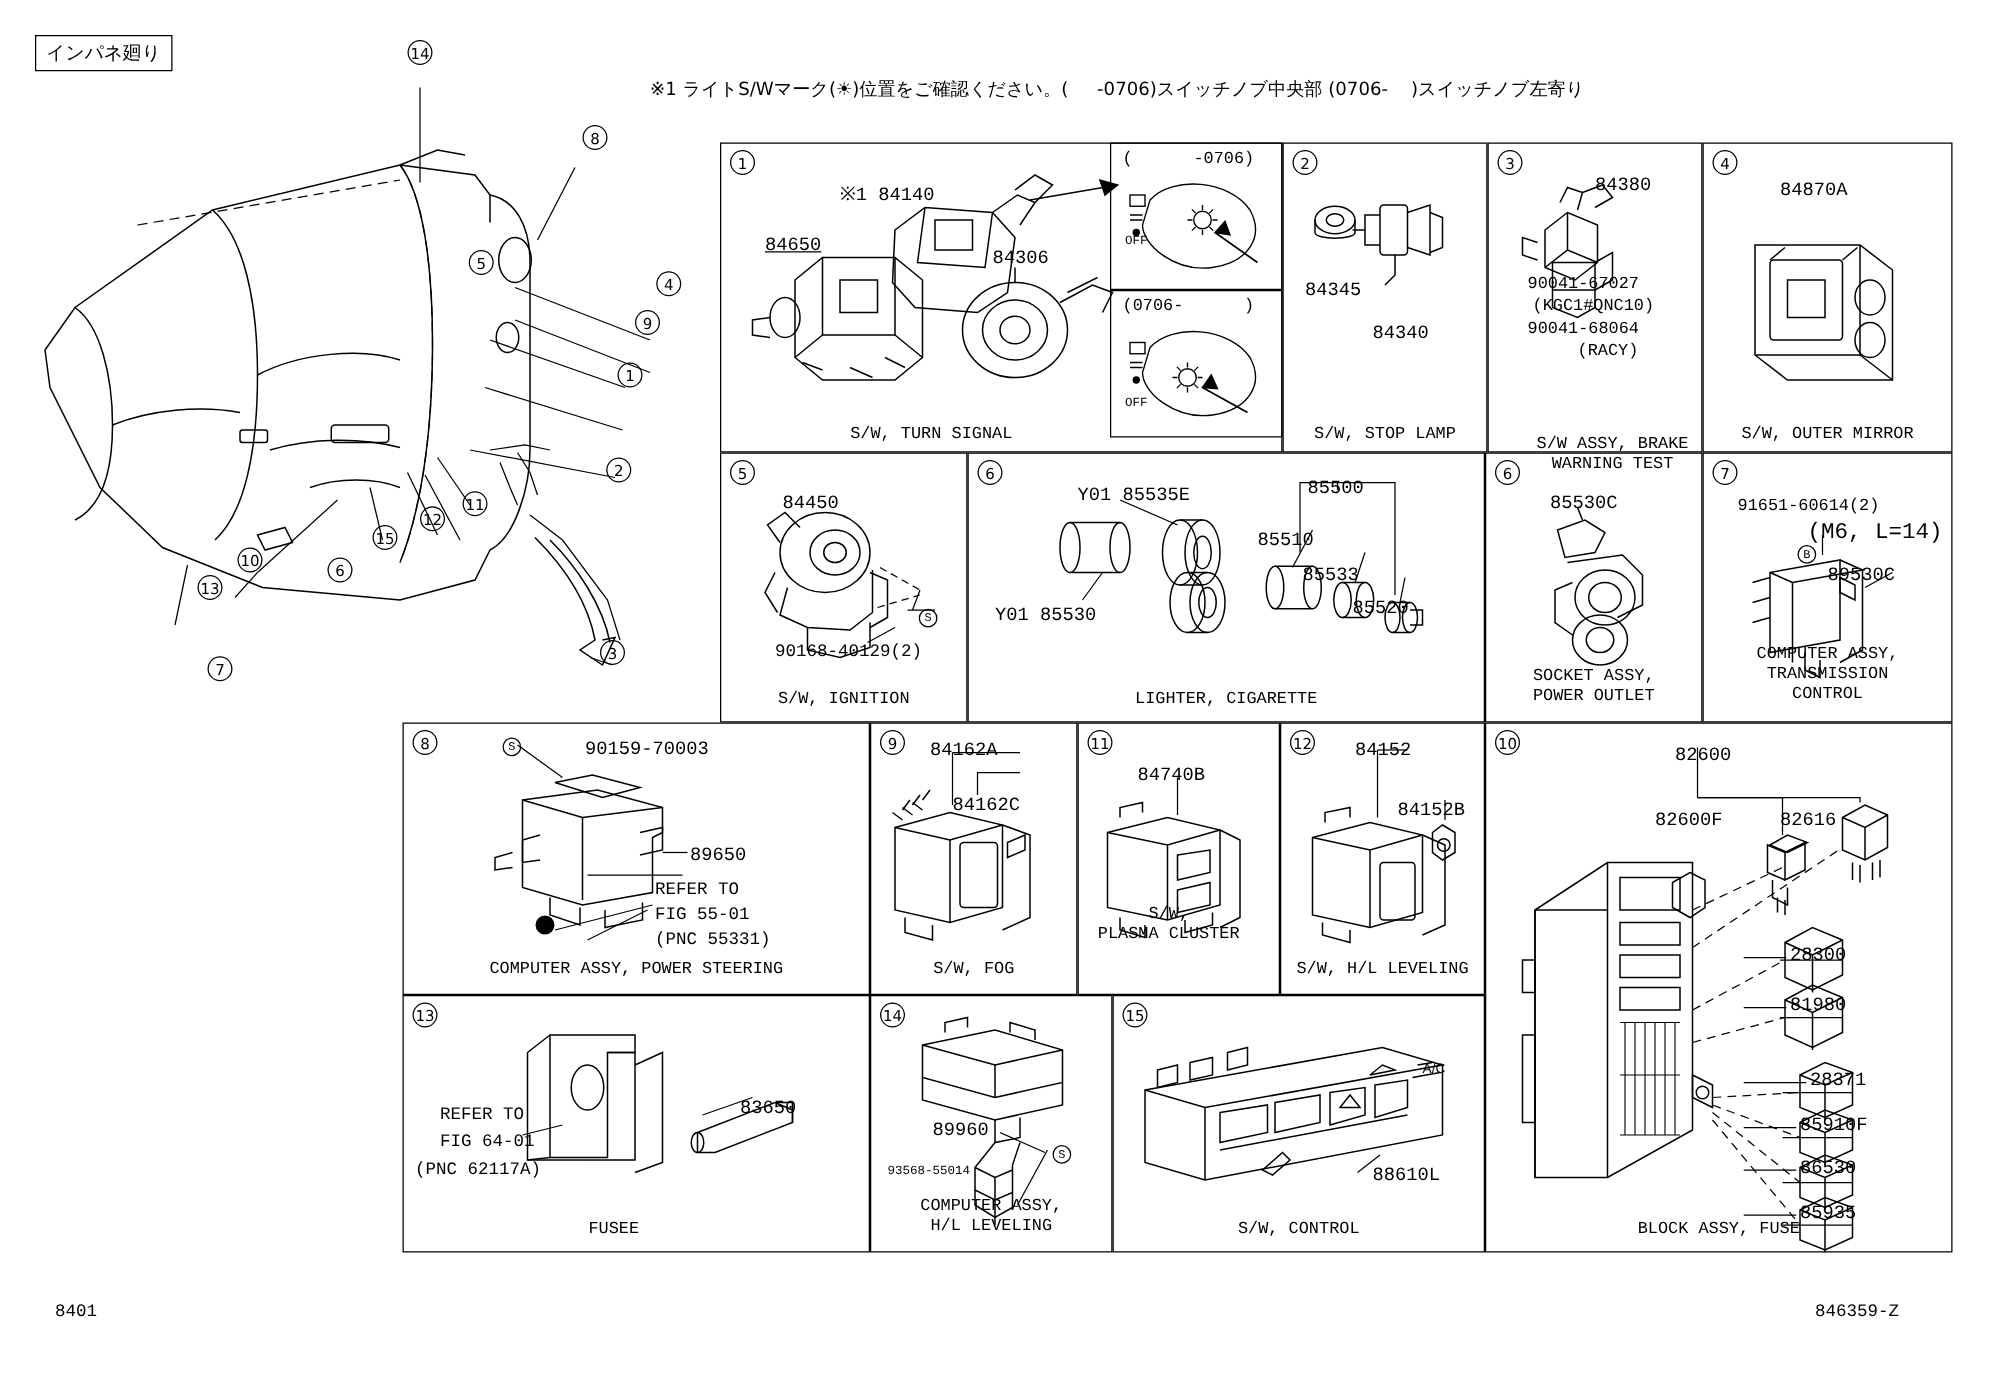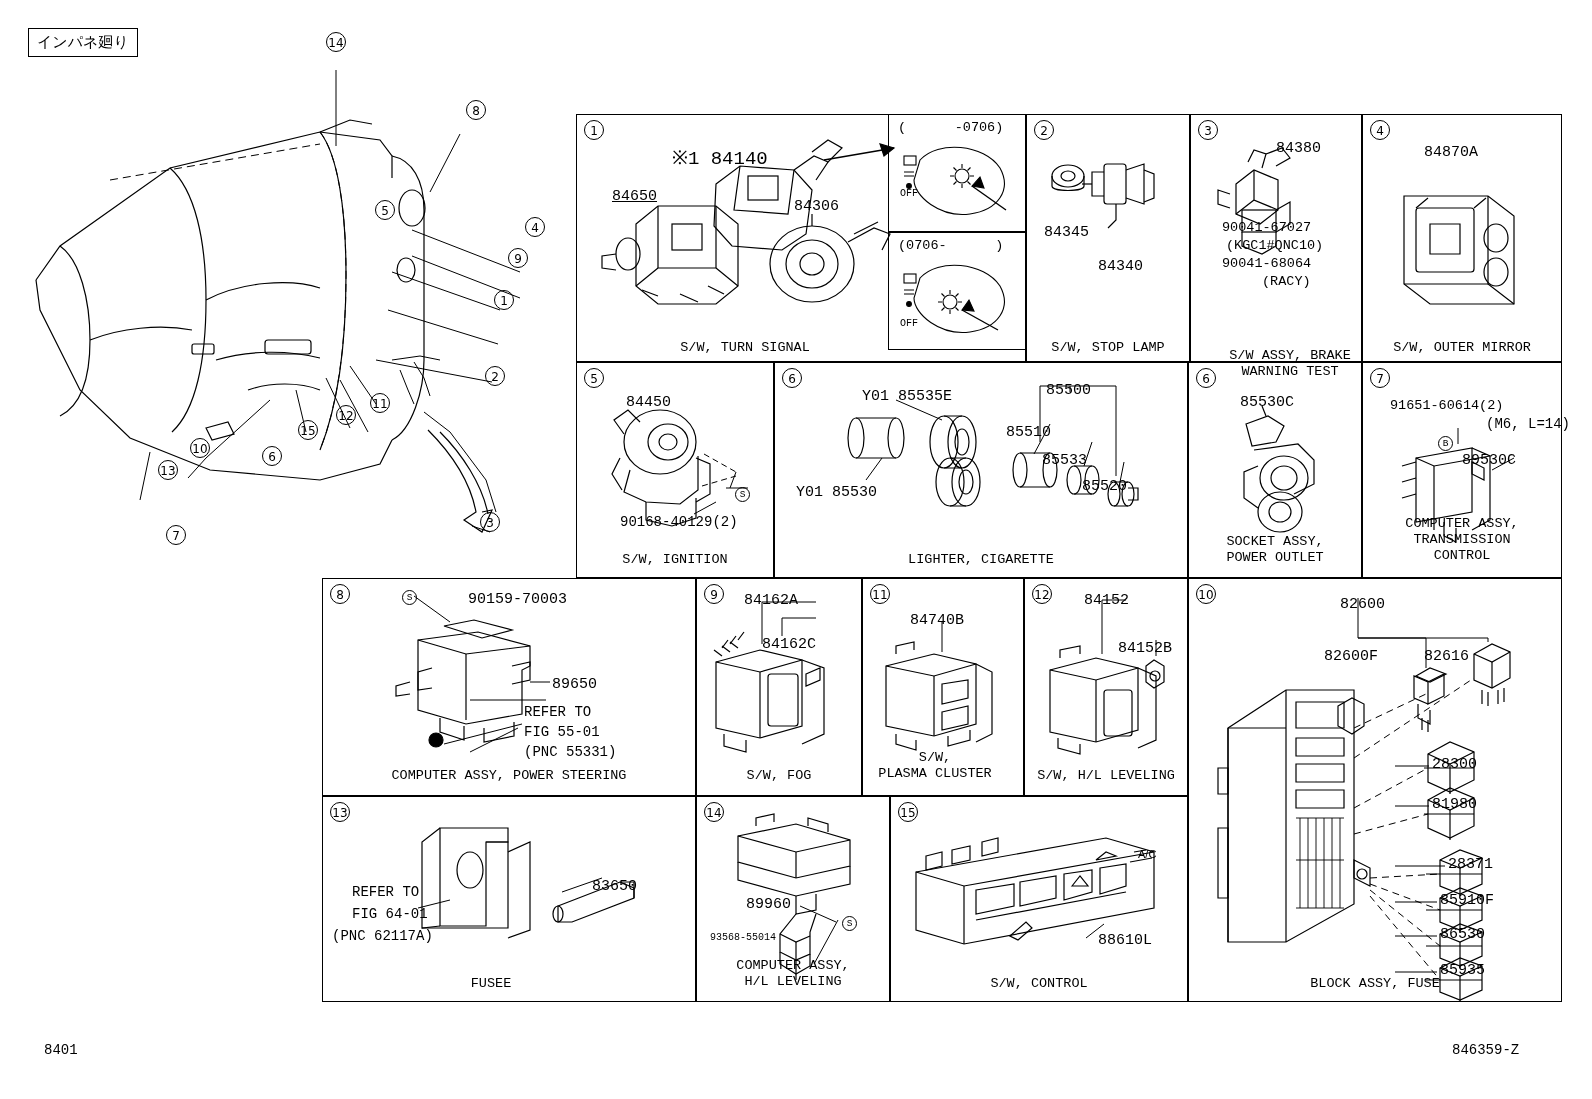--- a/index.html
+++ b/index.html
@@ -15,20 +15,21 @@
   .foot{position:absolute;font-size:14px;font-family:"Liberation Mono",monospace;}
   svg{position:absolute;left:0;top:0;overflow:visible;}
   .sv{position:absolute;}
 </style>
 </head>
 <body>
 
 <div class="pg">
 
   <div class="ttl-box">インパネ廻り</div>
+  <div class="note">※1 ライトS/Wマーク(☀)位置をご確認ください。(     -0706)スイッチノブ中央部 (0706-    )スイッチノブ左寄り</div>
 
   <svg class="sv" style="left:20px;top:60px;width:540px;height:520px" viewBox="0 0 540 520">
     <g fill="none" stroke="#000" stroke-width="1.2">
       <path d="M16 220 L40 186 L150 108 L300 72 L360 80 L372 96 L372 118"></path>
       <path d="M16 220 L20 250 L60 330 L110 378 L190 410 L300 420 L360 404 L372 380"></path>
       <path d="M372 96 C 392 100 404 120 404 150 L404 300 C404 330 392 370 372 380"></path>
       <path d="M40 186 C 60 200 70 240 70 280 C70 320 60 346 40 356"></path>
       <path d="M150 108 C 175 130 186 180 186 240 C186 300 176 350 152 372"></path>
       <path d="M300 72 C 318 95 326 150 326 215 C326 290 316 350 300 390"></path>
       <path d="M186 240 C 220 222 270 218 300 228"></path>
@@ -85,21 +86,21 @@
   <div class="circ" style="left:336px;top:405px;">12</div>
   <div class="circ" style="left:298px;top:420px;">15</div>
   <div class="circ" style="left:262px;top:446px;">6</div>
   <div class="circ" style="left:190px;top:438px;">10</div>
   <div class="circ" style="left:158px;top:460px;">13</div>
   <div class="circ" style="left:166px;top:525px;">7</div>
   <div class="circ" style="left:480px;top:512px;">3</div>
 
   <div class="box" style="left:576px;top:114px;width:450px;height:248px;"></div>
   <div class="circ" style="left:584px;top:120px;">1</div>
-  <div class="num" style="left:672px;top:144px;font-size:19px;">※1 84140</div>
+  <div class="num" style="left:672px;top:144px;font-size:15px;">※1 84140</div>
   <div class="num" style="left:612px;top:188px;font-size:15px;text-decoration:underline;">84650</div>
   <div class="num" style="left:794px;top:198px;font-size:15px;">84306</div>
   <div class="cap" style="left:600px;top:340px;width:290px;">S/W, TURN SIGNAL</div>
 
   <svg class="sv" style="left:576px;top:114px;width:450px;height:248px" viewBox="0 0 450 248">
     <g fill="none" stroke="#000" stroke-width="1.2">
 
       <path d="M60 110 l22 -18 l58 0 l22 18 l0 62 l-22 18 l-58 0 l-22 -18 z"></path>
       <path d="M82 92 l0 62 l58 0 l0 -62"></path>
       <path d="M82 154 l-22 18 M140 154 l22 18"></path>
@@ -304,21 +305,21 @@
       <ellipse cx="92" cy="150" rx="22" ry="20"></ellipse>
       <ellipse cx="92" cy="150" rx="11" ry="10"></ellipse>
       <path d="M70 104 l-14 6 l0 26 l14 10"></path>
       <path d="M78 54 l-4 -10"></path>
     </g>
   </svg>
 
   <div class="box" style="left:1362px;top:362px;width:200px;height:216px;"></div>
   <div class="circ" style="left:1370px;top:368px;">7</div>
   <div class="num" style="left:1390px;top:398px;font-size:13.5px;">91651-60614(2)</div>
-  <div class="num" style="left:1446px;top:416px;font-size:14px;margin-left:40px;">(M6, L=14)</div>
+  <div class="num" style="left:1446px;top:416px;font-size:18px;">(M6, L=14)</div>
   <div class="circS" style="left:1438px;top:436px;">B</div>
   <div class="num" style="left:1462px;top:452px;font-size:15px;">89530C</div>
   <div class="cap" style="left:1362px;top:516px;width:200px;"><span>COMPUTER ASSY,</span><br><span>TRANSMISSION</span><br><span>CONTROL</span></div>
   <svg class="sv" style="left:1362px;top:362px;width:200px;height:216px" viewBox="0 0 200 216">
     <g fill="none" stroke="#000" stroke-width="1.2">
       <path d="M54 96 l56 -10 l0 64 l-56 10 z"></path>
       <path d="M110 86 l18 8 l0 64 l-18 10"></path>
       <path d="M54 96 l18 8 l56 -10"></path>
       <path d="M72 104 l0 64"></path>
       <path d="M40 104 l14 -4 M40 120 l14 -4 M40 136 l14 -4"></path>
@@ -387,21 +388,21 @@
     <g stroke="#000" stroke-width="1" fill="none">
       <path d="M66 24 L66 66"></path>
       <path d="M66 24 L120 24"></path>
       <path d="M86 58 L86 40 L120 40"></path>
     </g>
   </svg>
 
   <div class="box" style="left:862px;top:578px;width:162px;height:218px;"></div>
   <div class="circ" style="left:870px;top:584px;">11</div>
   <div class="num" style="left:910px;top:612px;font-size:15px;">84740B</div>
-  <div class="cap" style="left:862px;top:750px;width:146px;"><span>S/W,</span><br><span>PLASMA CLUSTER</span></div>
+  <div class="cap" style="left:862px;top:724px;width:146px;"><span>S/W,</span><br><span>PLASMA CLUSTER</span></div>
   <svg class="sv" style="left:862px;top:578px;width:162px;height:218px" viewBox="0 0 162 218">
     <g fill="none" stroke="#000" stroke-width="1.2">
       <path d="M24 88 l48 -12 l42 10 l0 60 l-42 12 l-48 -10 z"></path>
       <path d="M24 88 l48 10 l42 -12"></path>
       <path d="M72 98 l0 60"></path>
       <path d="M114 86 l16 8 l0 62 l-16 8"></path>
       <path d="M80 106 l26 -4 l0 18 l-26 6 z"></path>
       <path d="M80 134 l26 -6 l0 18 l-26 6 z"></path>
       <path d="M34 76 l0 -8 l18 -4 l0 8"></path>
       <path d="M34 156 l0 10 l20 6 l0 -10"></path>

